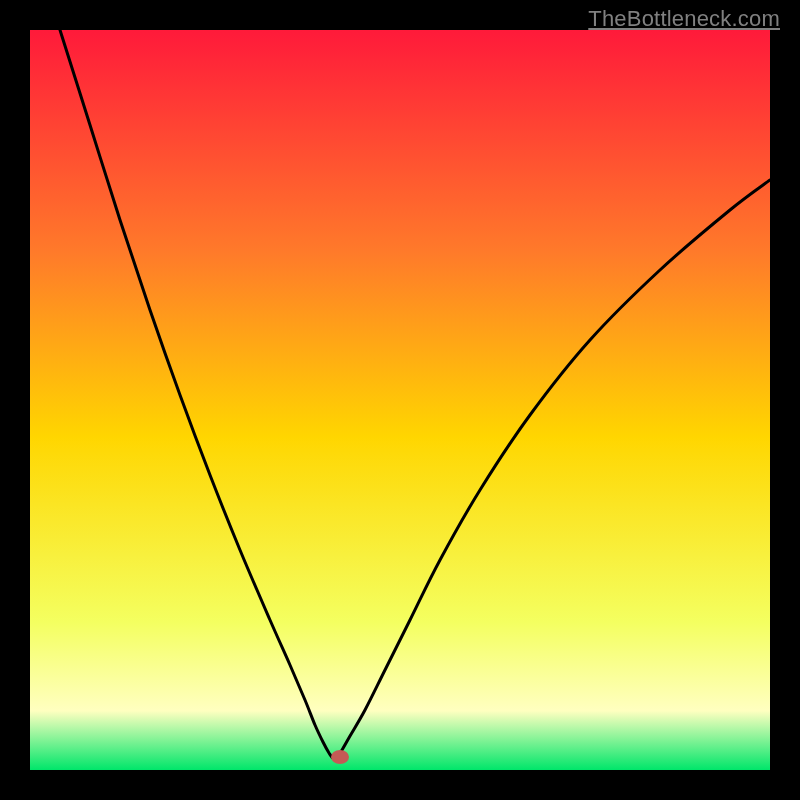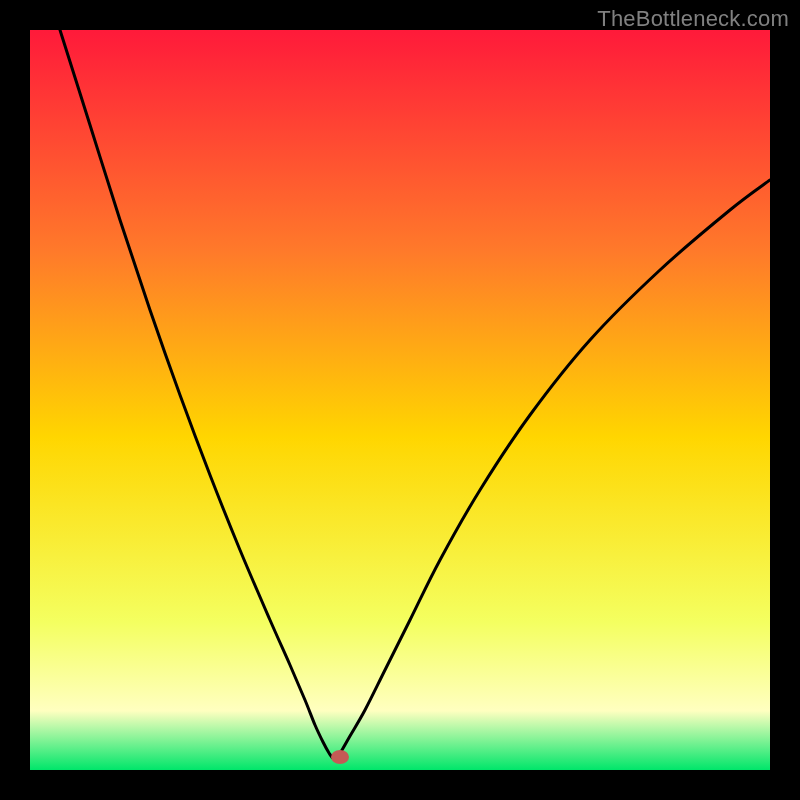--- a/index.html
+++ b/index.html
@@ -23,25 +23,26 @@
     position: absolute;
     top: 30px;
     left: 30px;
     width: 740px;
     height: 740px;
     overflow: hidden;
   }
   .watermark {
     position: absolute;
     top: 6px;
-    right: 11px;
+    right: 20px;
     color: #808080;
     font-size: 22px;
     font-weight: 400;
     letter-spacing: 0.2px;
+    text-decoration: underline;
   }
   svg {
     display: block;
   }
 </style>
 </head>
 <body>
 
 <div class="frame">
 

